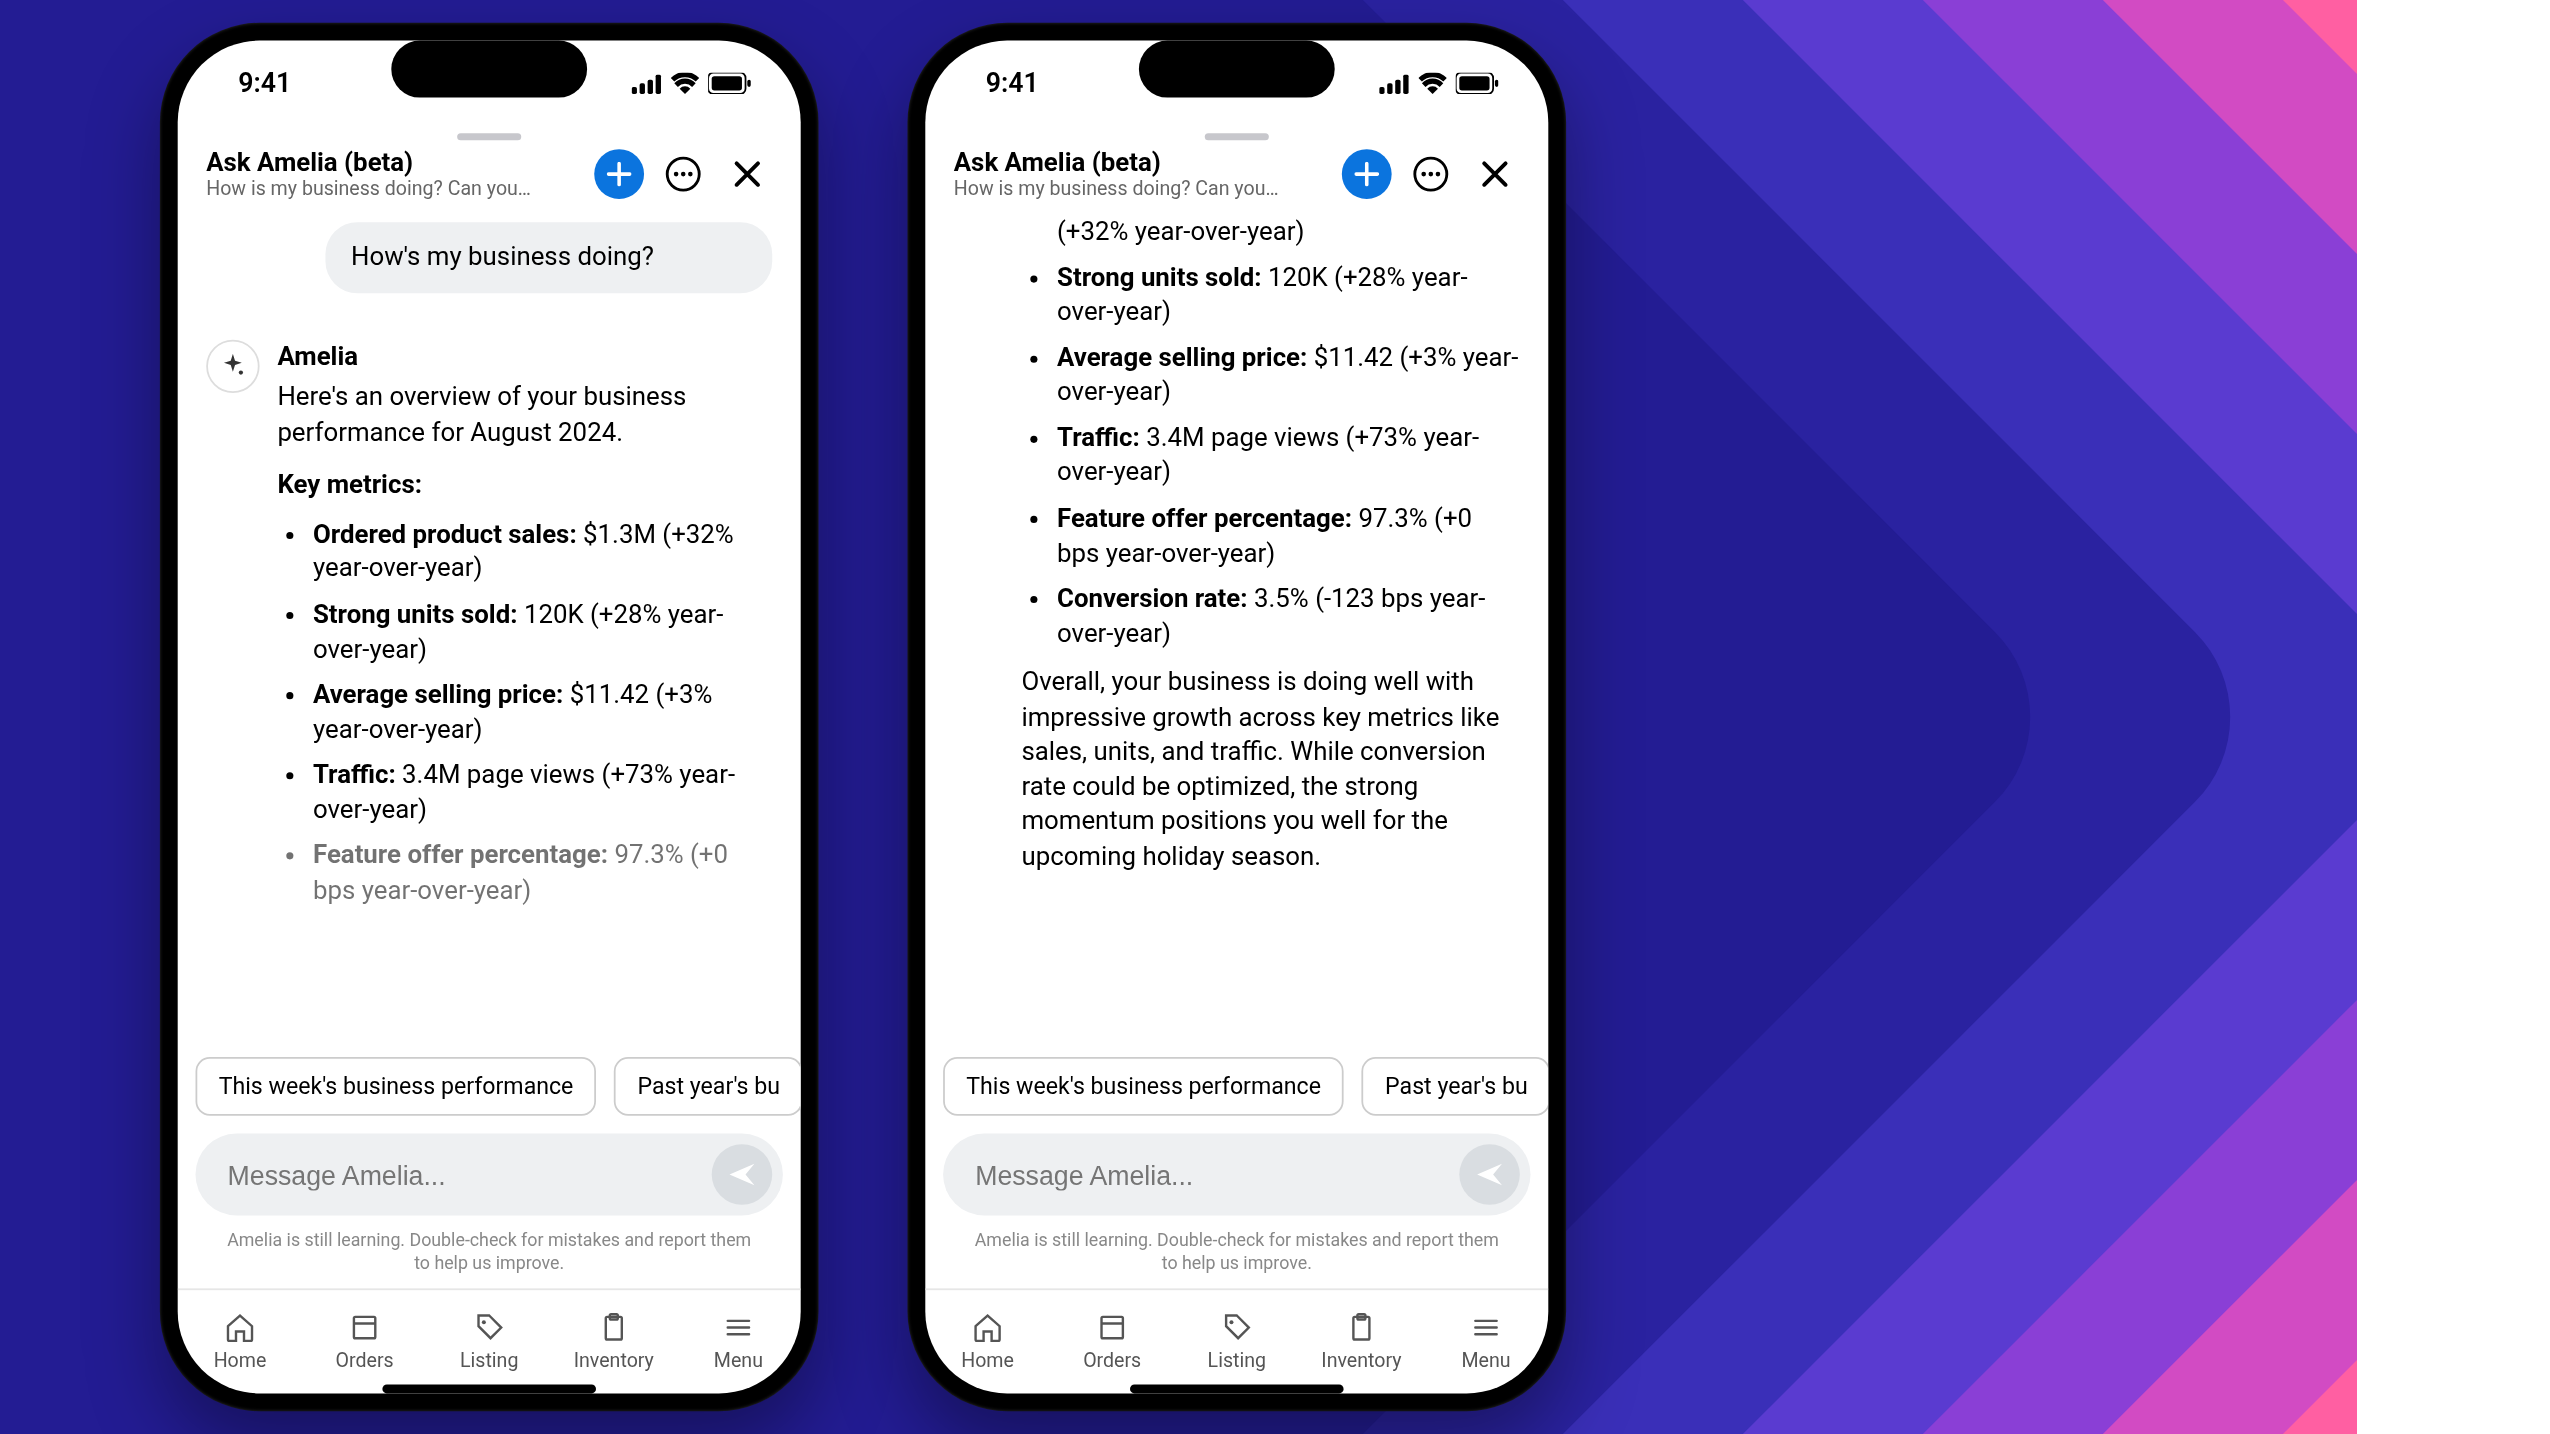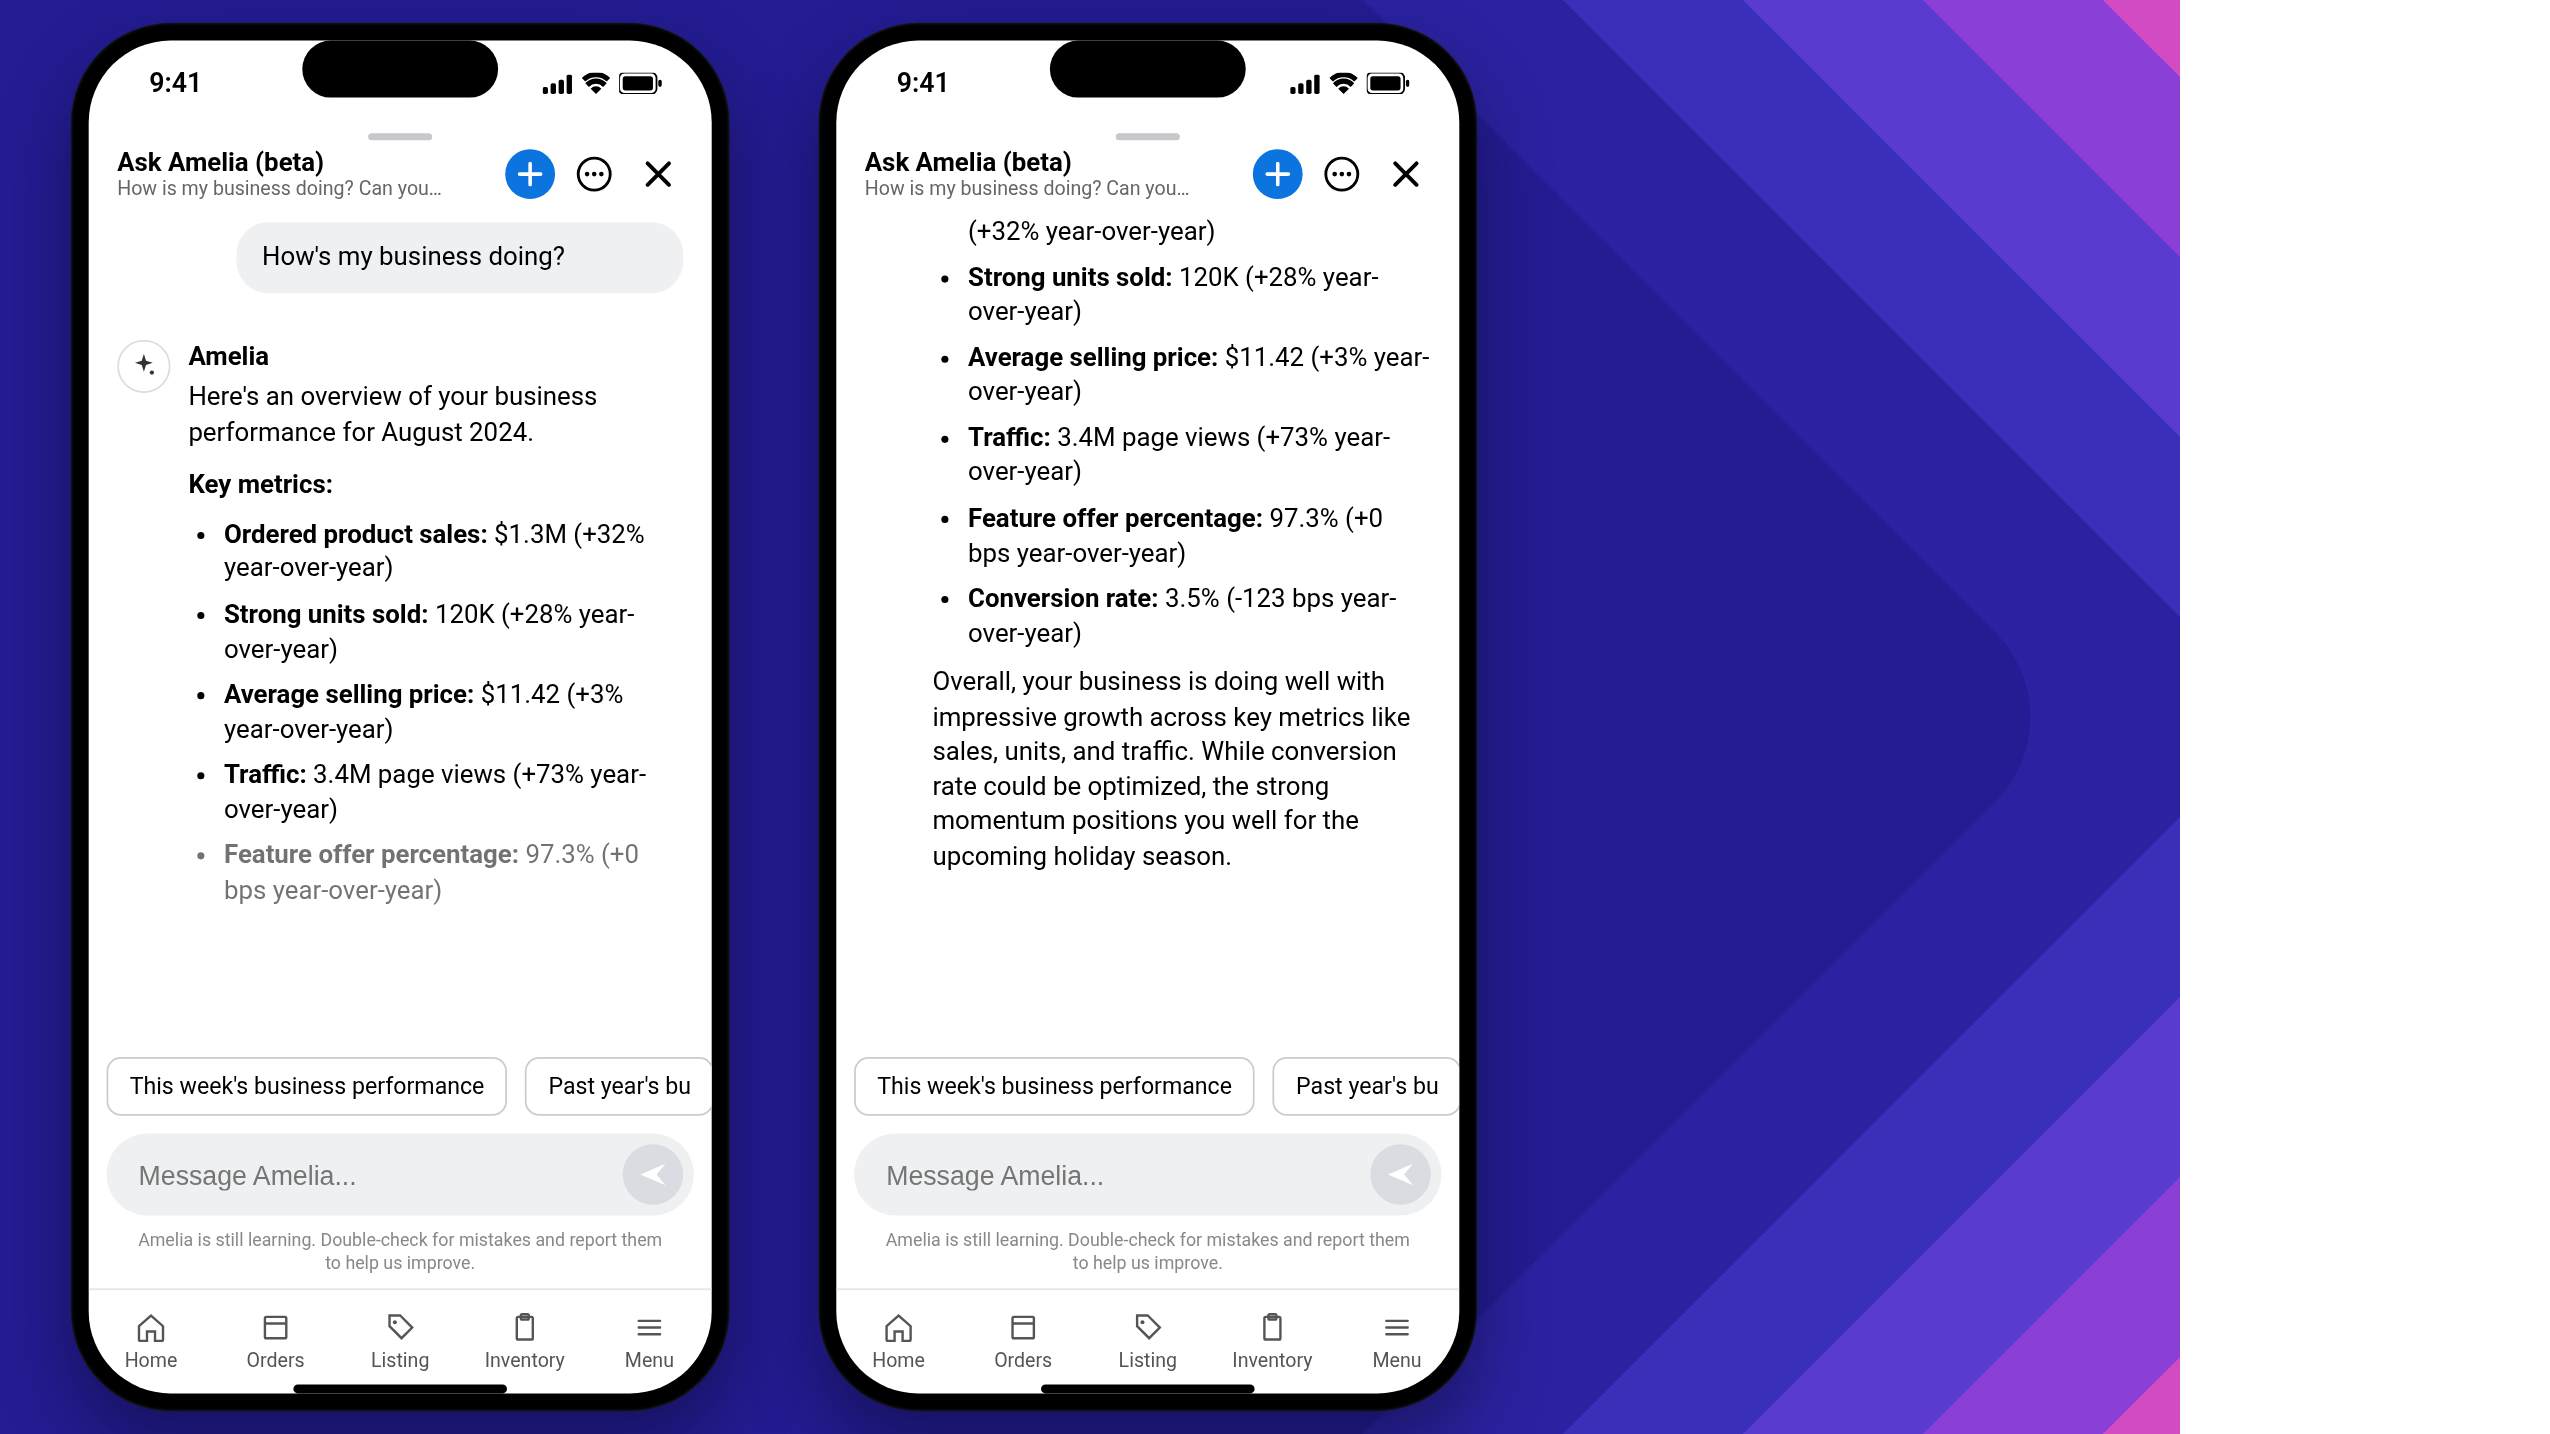--- a/index.html
+++ b/index.html
@@ -3,21 +3,21 @@
 <meta charset="utf-8">
 <style>
   html, body {
     margin: 0;
     padding: 0;
     width: 100%;
     height: 100%;
     font-family: -apple-system, BlinkMacSystemFont, "Segoe UI", Roboto, Helvetica, Arial, sans-serif;
   }
   .stage {
-    width: 2180px;
+    width: 2357px;
     height: 1434px;
     position: relative;
     overflow: hidden;
     background: #7dd3fc;
   }
   
   .phones {
     position: absolute;
     top: 50%;
     left: 50%;

